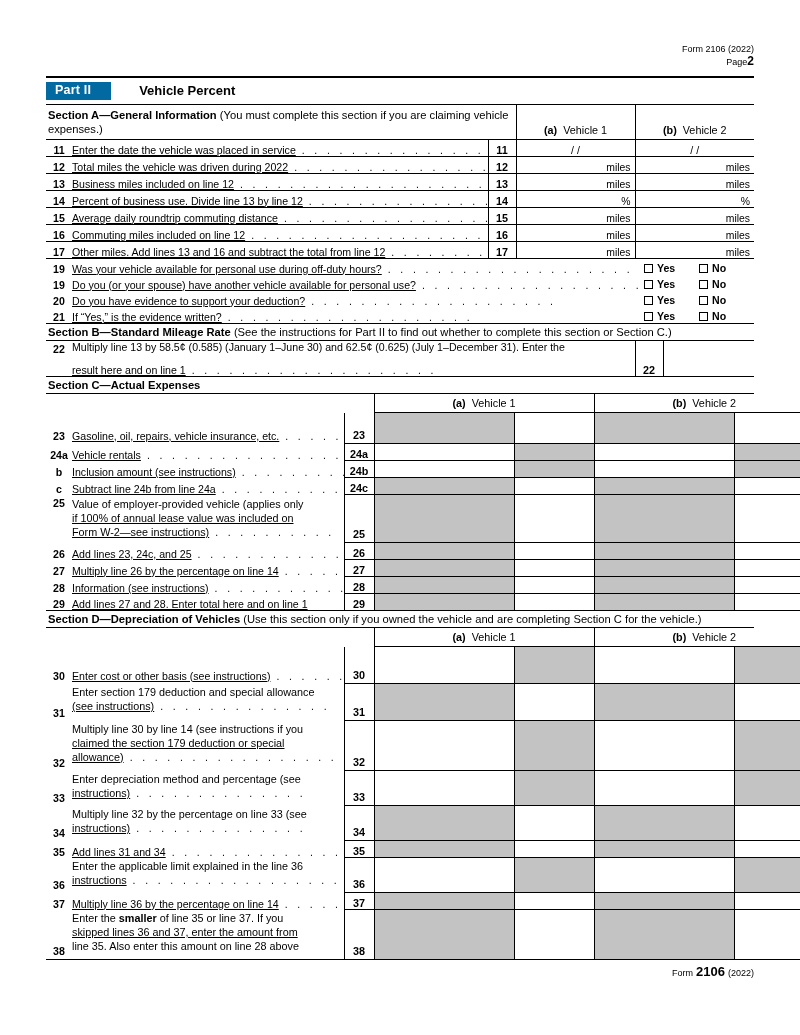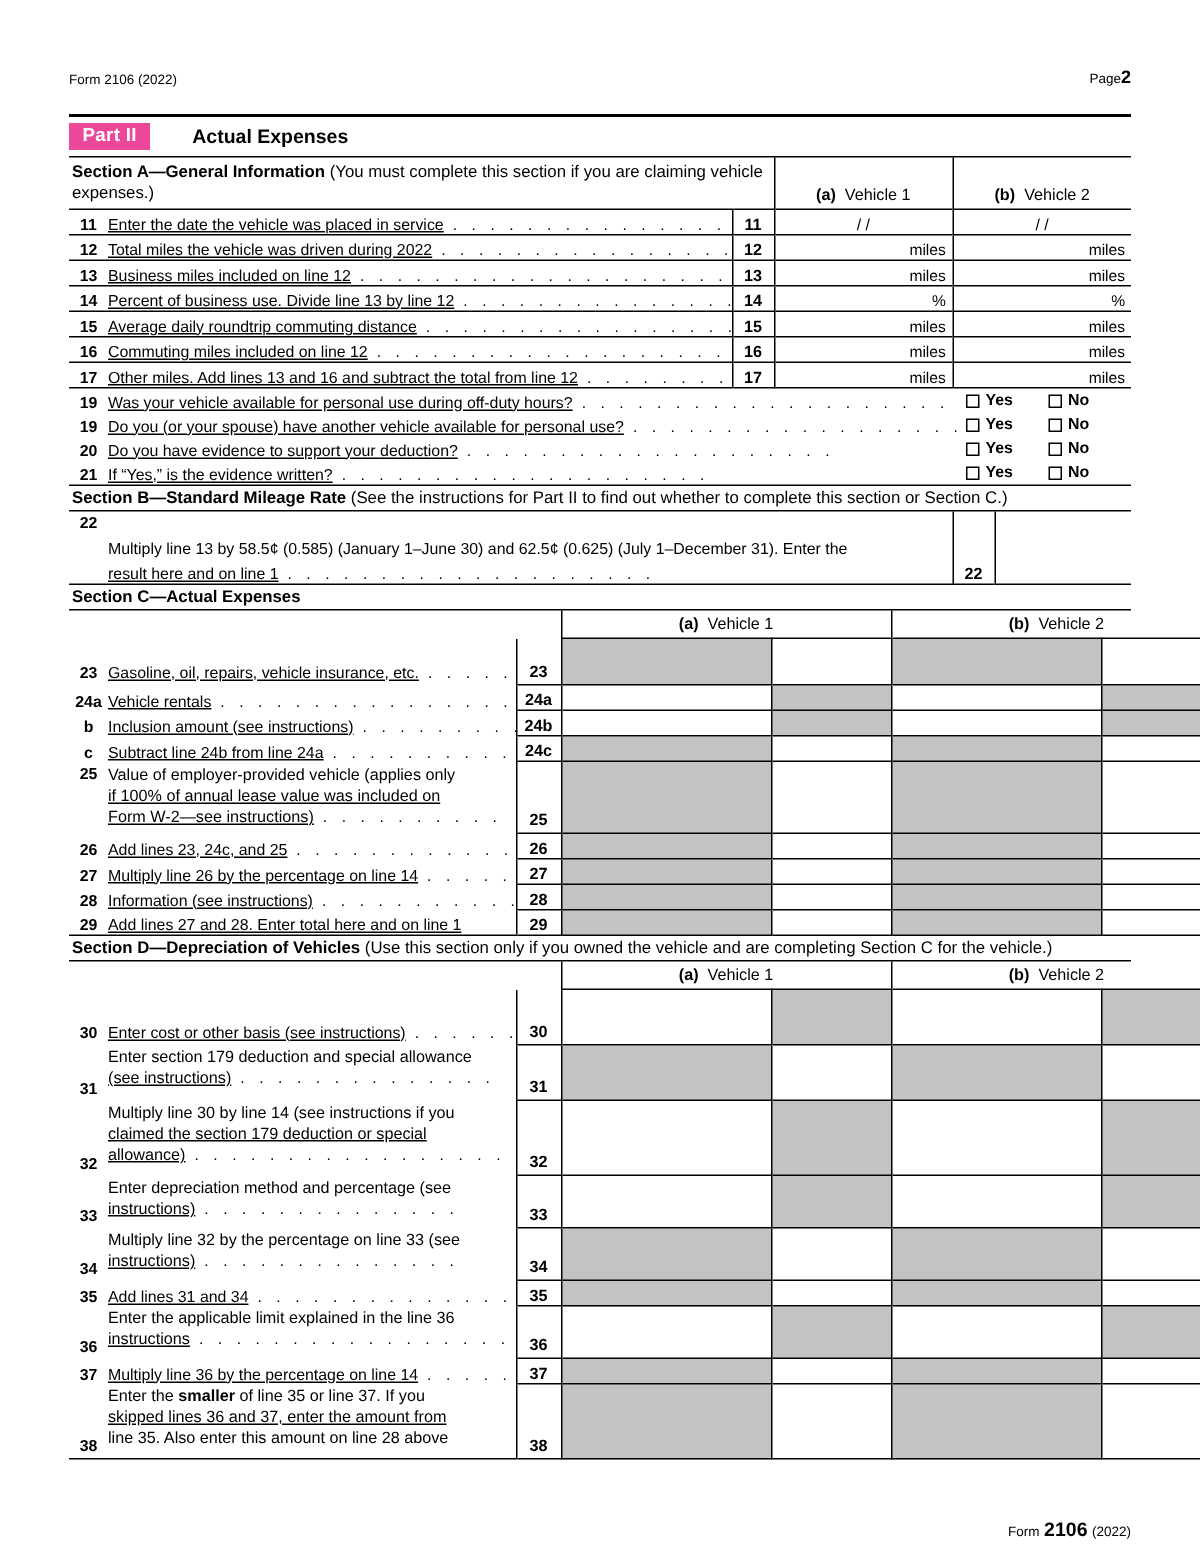--- a/index.html
+++ b/index.html
@@ -12,33 +12,33 @@
     font-family: "Liberation Sans", sans-serif;
     color: #000;
     -webkit-font-smoothing: antialiased;
   }
   .page { position: relative; width: 800px; height: 1035px; padding: 0; }
   .sheet { position: absolute; left: 46px; top: 44px; width: 708px; }
 
   
   .topbar {
     display: flex; justify-content: space-between; align-items: flex-end;
-    font-size: 9px; padding-bottom: 18px;
+    font-size: 9px; padding-bottom: 8px; flex-direction: column;
   }
   .topbar .pg { font-size: 9px; }
   .topbar .pg b { font-size: 12px; }
   .rule-thick { border-top: 2.5px solid #000; }
   .rule-med { border-top: 1.6px solid #000; }
   .rule-thin { border-top: 1px solid #000; }
 
   
   .partbar { display: flex; align-items: center; padding: 4px 0 4px 0; }
   .partbox {
-    background: #ec4899; color: #fff; font-weight: bold; font-size: 12.5px;
-    padding: 2px 9px 3px 9px; letter-spacing: .2px; line-height: 1;
+    background: #0369a1; color: #fff; font-weight: bold; font-size: 12.5px;
+    padding: 2px 20px 3px 9px; letter-spacing: .2px; line-height: 1;
   }
   .parttitle { font-weight: bold; font-size: 13px; margin-left: 28px; }
 
   
   .sectitle { font-size: 11.2px; padding: 2px 0 2px 2px; line-height: 1.25; }
   .sectitle b { font-weight: bold; }
   .sectitle .norm { font-weight: normal; }
 
   
   table { border-collapse: collapse; width: 100%; table-layout: fixed; }
@@ -62,21 +62,21 @@
   
   .ckwrap { display: inline-flex; align-items: center; gap: 4px; }
   .ckbox {
     display: inline-block; width: 9px; height: 9px;
     border: 1.3px solid #000; background: #fff;
   }
   .cklab { font-weight: bold; font-size: 10.6px; }
 
   .footer {
     display: flex; justify-content: flex-end; align-items: baseline;
-    font-size: 9px; padding-top: 4px; margin-top: 35px;
+    font-size: 9px; padding-top: 4px;
   }
   .footer .big { font-size: 13px; font-weight: bold; margin: 0 3px; }
 
   .leadline { display: flex; align-items: baseline; width: 100%; }
   .leadline .txt { white-space: nowrap; text-decoration: underline; }
   .leadline .fill {
     flex: 1 1 auto; overflow: hidden; white-space: nowrap;
     font-size: 10.4px; letter-spacing: 3.4px; padding-left: 6px;
     color: #000;
   }
@@ -92,21 +92,21 @@
     <div class="topbar">
       <div>Form 2106 (2022)</div>
       <div class="pg">
         <span>Page</span><b>2</b>
       </div>
     </div>
     <div class="rule-thick"></div>
 
     <div class="partbar">
       <div class="partbox">Part II</div>
-      <div class="parttitle">Actual Expenses</div>
+      <div class="parttitle">Vehicle Percent</div>
     </div>
     <div class="rule-med"></div>
 
     <table>
       <colgroup>
         <col style="width:26px">
         <col style="width:416px">
         <col style="width:28px">
         <col style="width:119px">
         <col style="width:119px">
@@ -319,21 +319,21 @@
     <table>
       <colgroup>
         <col style="width:26px">
         <col style="width:563px">
         <col style="width:28px">
         <col style="width:91px">
       </colgroup>
       <tbody>
           <tr>
         <td class="lnum" style="vertical-align:top;padding-top:2px;height:18px">22</td>
-        <td class="br" style="vertical-align:top;padding-top:19px">Multiply line 13 by 58.5¢ (0.585) (January 1–June 30) and 62.5¢ (0.625) (July 1–December 31). Enter the</td>
+        <td class="br" style="vertical-align:top;padding-top:0">Multiply line 13 by 58.5¢ (0.585) (January 1–June 30) and 62.5¢ (0.625) (July 1–December 31). Enter the</td>
         <td class="br"></td>
         <td rowspan="2" class="bb"></td>
       </tr>
       <tr>
         <td class="bb" style="height:18px"></td>
         <td class="bb br">
           <div class="leadline">
                 <span class="txt">result here and on line 1</span>
                 <span class="fill">. . . . . . . . . . . . . . . . . . . .</span>
               </div>

